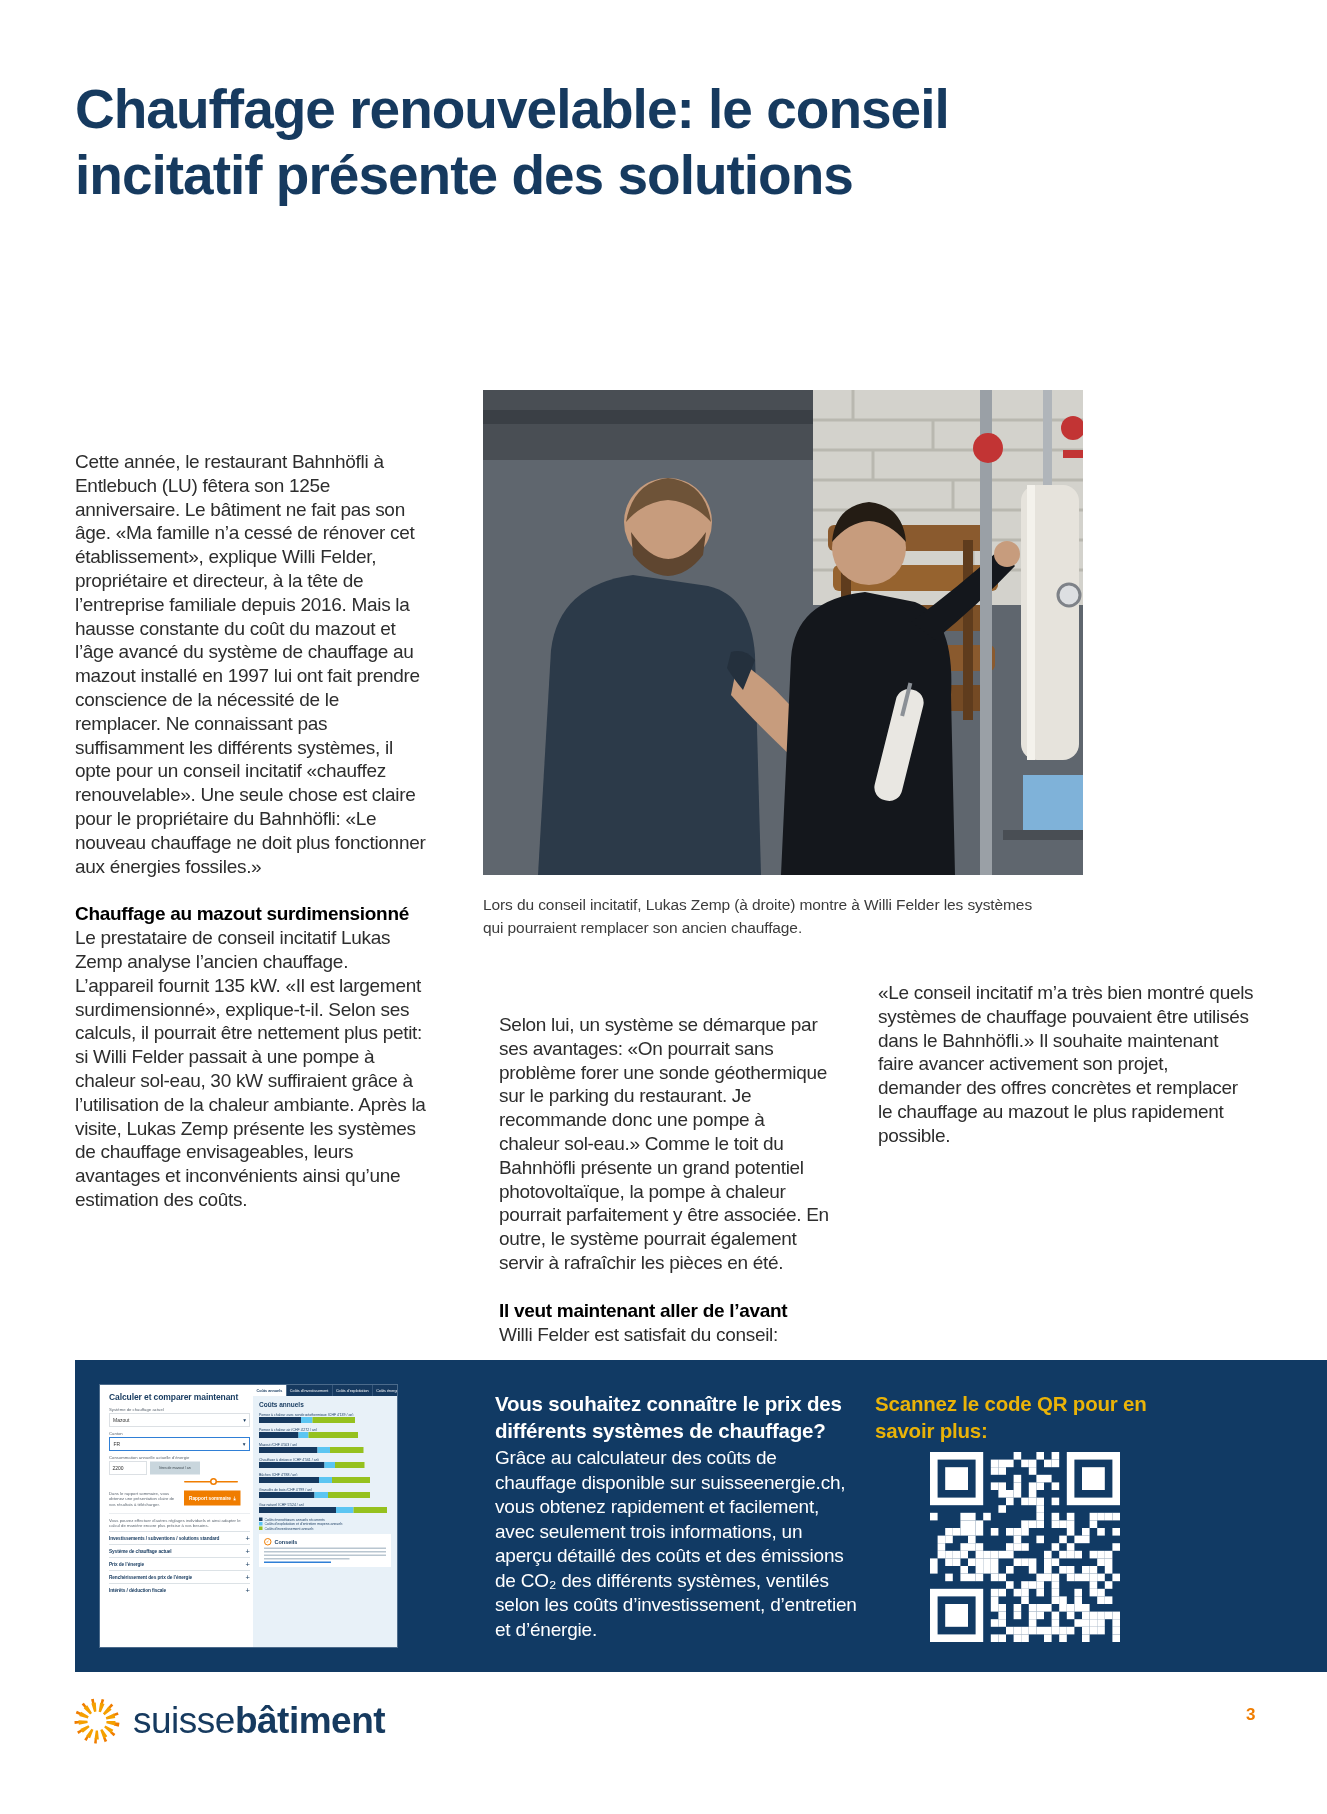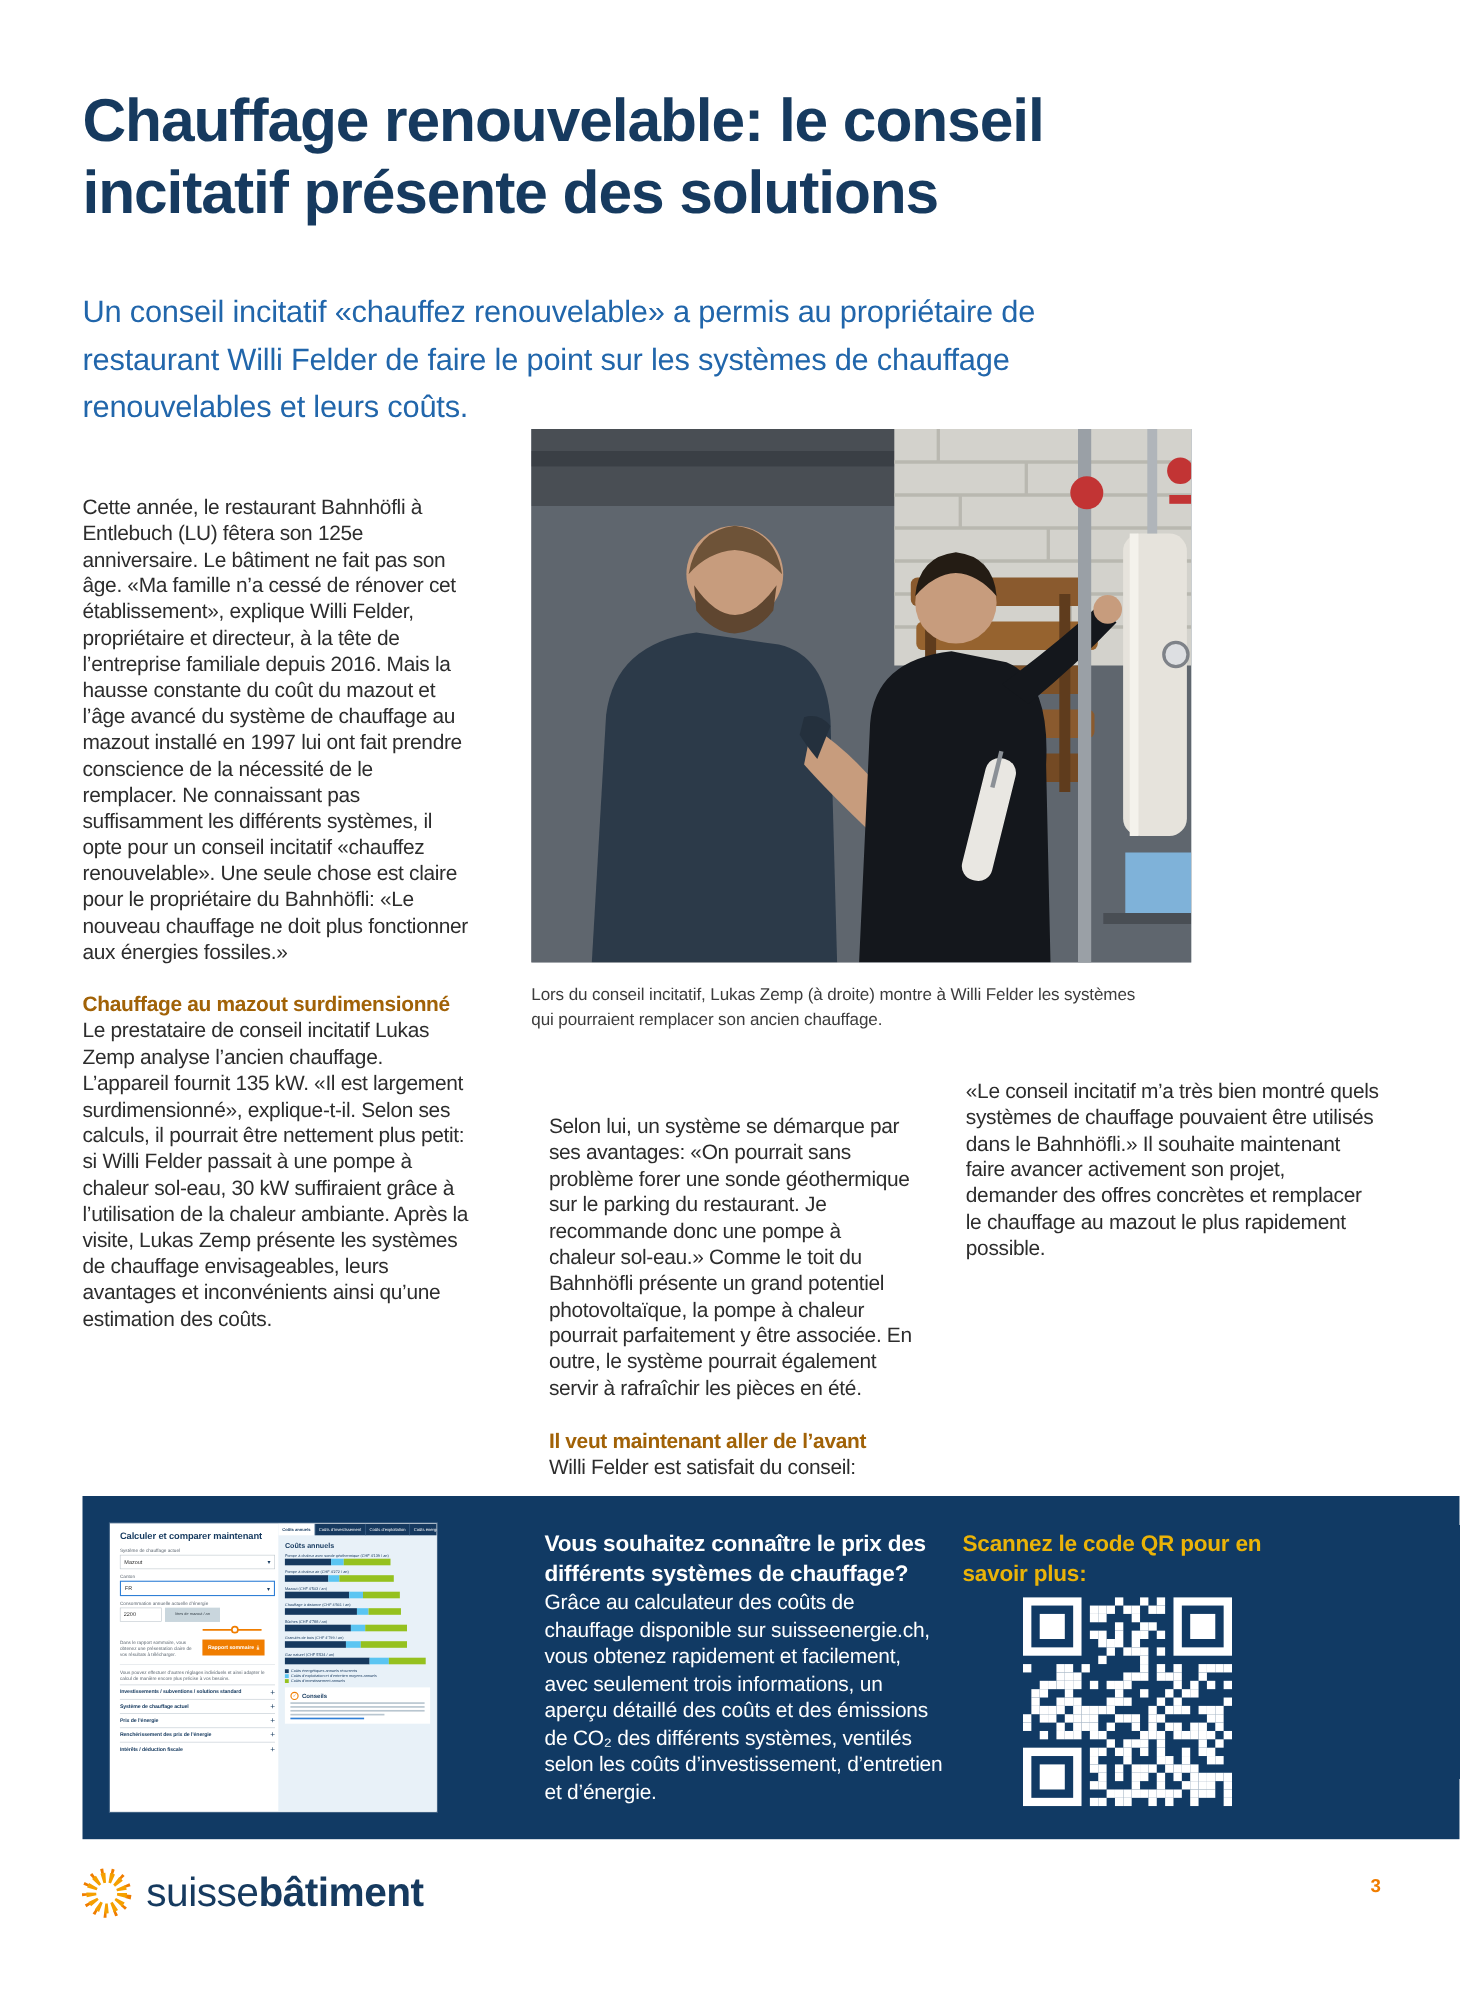--- a/index.html
+++ b/index.html
@@ -7,21 +7,21 @@
         font-family:"Liberation Sans", sans-serif;color:#2d2d2d;}
   
   .title{position:absolute;left:75px;top:76px;width:980px;font-size:55px;line-height:66px;
          font-weight:700;letter-spacing:-1px;color:#163a5f;margin:0;}
   .lead{position:absolute;left:75px;top:262px;width:920px;font-size:28px;line-height:43px;
         color:#2166ab;letter-spacing:-0.2px;margin:0;}
   
   .body-text{font-size:19px;line-height:23.8px;letter-spacing:-0.3px;color:#2d2d2d;margin:0;}
   .col-left{position:absolute;left:75px;top:450px;width:352px;}
   .col-left h3, .col-mid h3{font-size:19px;line-height:23.8px;margin:24px 0 0 0;
-        color:#a16207;font-weight:700;letter-spacing:-0.3px;}
+        color:#000000;font-weight:700;letter-spacing:-0.3px;}
   .col-left p+ h3{margin-top:24px;}
   .col-mid{position:absolute;left:499px;top:981px;width:330px;margin-top:32px;}
   .col-right{position:absolute;left:878px;top:981px;width:378px;}
   .col-right .para2{margin-top:24px;}
   
   .photo{position:absolute;left:483px;top:390px;width:600px;height:485px;overflow:hidden;background:#5f666e;}
   .caption{position:absolute;left:483px;top:893px;width:560px;font-size:15.5px;line-height:23px;
            color:#3c3c3c;margin:0;letter-spacing:-0.1px;}
   
   .banner{position:absolute;left:75px;top:1360px;width:1304px;height:312px;background:#113a64;}
@@ -89,21 +89,20 @@
   .wordmark{font-size:37px;color:#163a5f;letter-spacing:-0.5px;}
   .wordmark b{font-weight:700;}
   .pagenum{position:absolute;left:1246px;top:1705px;font-size:17px;font-weight:700;color:#f07d00;}
 </style>
 </head>
 <body>
 
 <div class="page">
 
   <h1 class="title">Chauffage renouvelable: le conseil incitatif présente des solutions</h1>
-  <p class="lead">Un conseil incitatif «chauffez renouvelable» a permis au propriétaire de restaurant Willi Felder de faire le point sur les systèmes de chauffage renouvelables et leurs coûts.</p>
 
   <div class="col-left">
     <p class="body-text">Cette année, le restaurant Bahnhöfli à Entlebuch (LU) fêtera son 125e anniversaire. Le bâtiment ne fait pas son âge. «Ma famille n’a cessé de rénover cet établissement», explique Willi Felder, propriétaire et directeur, à la tête de l’entreprise familiale depuis 2016. Mais la hausse constante du coût du mazout et l’âge avancé du système de chauffage au mazout installé en 1997 lui ont fait prendre conscience de la nécessité de le remplacer. Ne connaissant pas suffisamment les différents systèmes, il opte pour un conseil incitatif «chauffez renouvelable». Une seule chose est claire pour le propriétaire du Bahnhöfli: «Le nouveau chauffage ne doit plus fonctionner aux énergies fossiles.»</p>
     <h3>Chauffage au mazout surdimensionné</h3>
     <p class="body-text">Le prestataire de conseil incitatif Lukas Zemp analyse l’ancien chauffage. L’appareil fournit 135 kW. «Il est largement surdimensionné», explique-t-il. Selon ses calculs, il pourrait être nettement plus petit: si Willi Felder passait à une pompe à chaleur sol-eau, 30 kW suffiraient grâce à l’utilisation de la chaleur ambiante. Après la visite, Lukas Zemp présente les systèmes de chauffage envisageables, leurs avantages et inconvénients ainsi qu’une estimation des coûts.</p>
   </div>
 
   <div class="photo">
     <svg width="600" height="485" viewBox="0 0 600 485">
       <rect x="0" y="0" width="600" height="485" fill="#5f666e"></rect>

